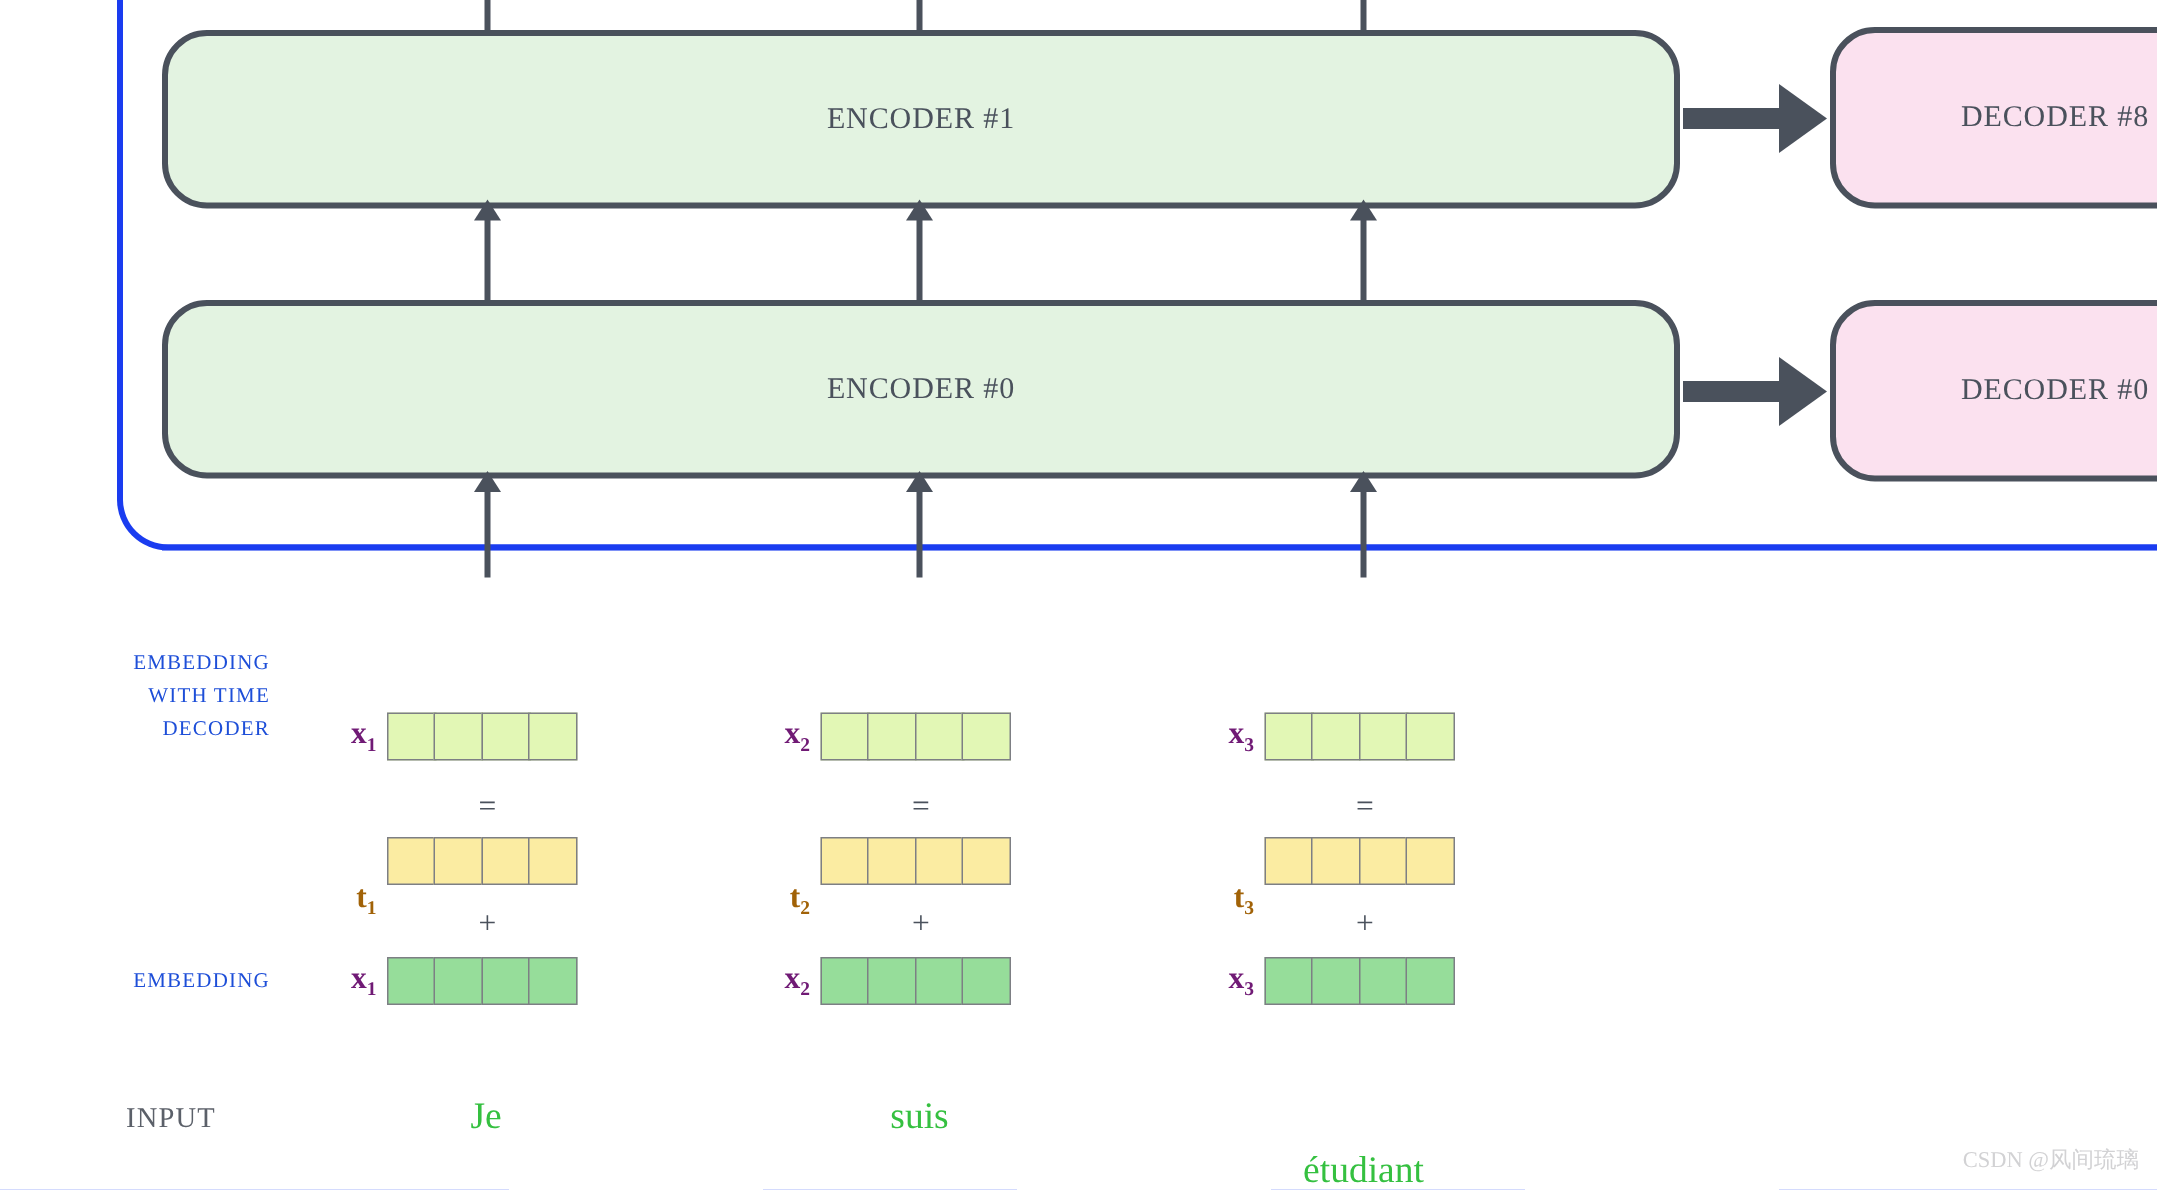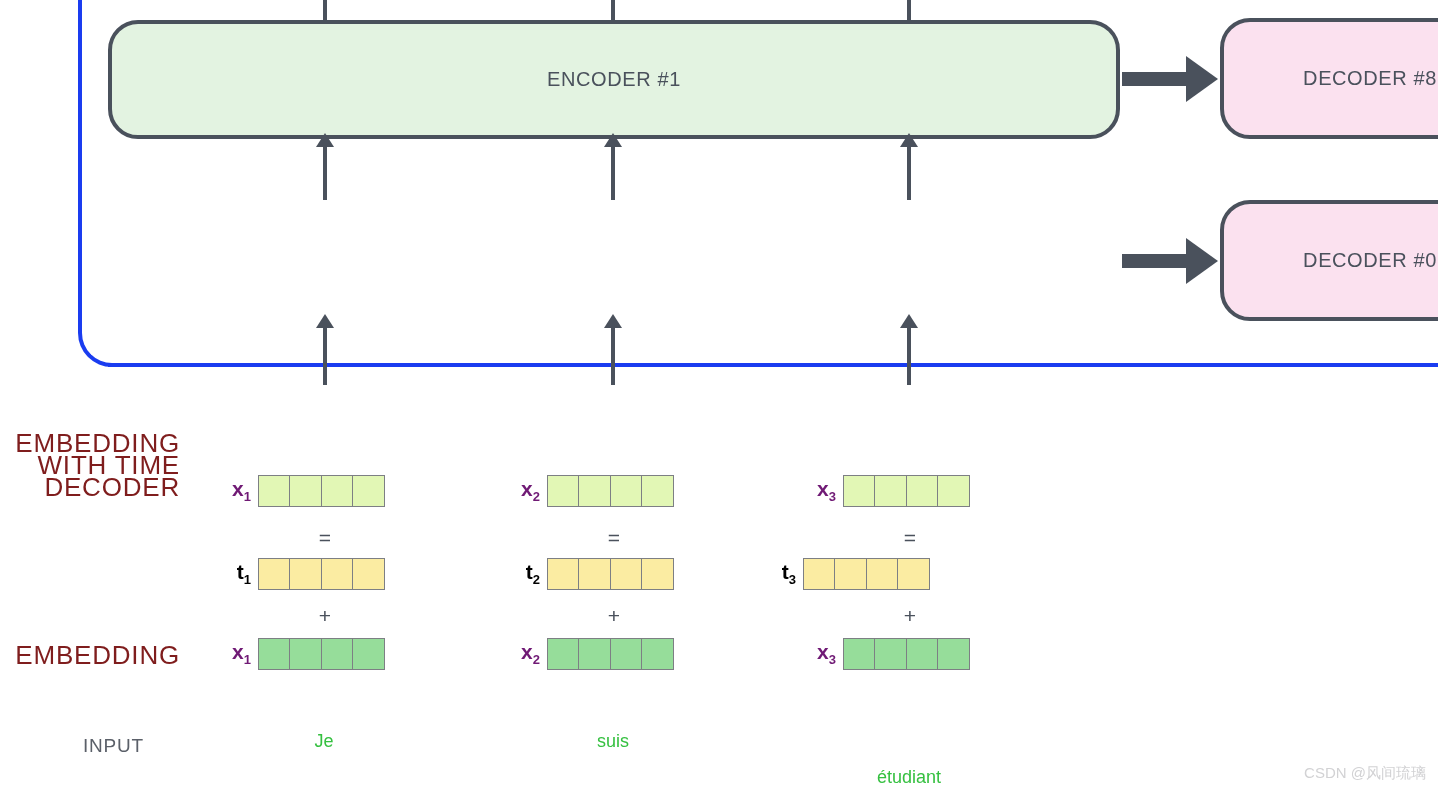--- a/index.html
+++ b/index.html
@@ -9,20 +9,21 @@
   }
   body {
     font-family: "Liberation Sans", "DejaVu Sans", sans-serif;
   }
   #stage {
     position: relative;
     width: 1438px;
     height: 793px;
     background: #ffffff;
     overflow: hidden;
+    font-family: Liberation Serif, serif;
   }
 
   
   .abs { position: absolute; }
 
   
   .blue-outline {
     position: absolute;
     left: 78px;
     top: -120px;
@@ -105,22 +106,22 @@
     transform: translateY(-50%);
     border-top: 23px solid transparent;
     border-bottom: 23px solid transparent;
     border-left: 32px solid #4a515c;
   }
 
   
   .row-label {
     position: absolute;
     text-align: right;
-    color: #7f1d1d;
-    font-size: 26px;
+    color: #1d4ed8;
+    font-size: 14px;
     letter-spacing: 0.8px;
     line-height: 22px;
     width: 180px;
     left: 0px;
   }
 
   
   .vec {
     position: absolute;
     display: flex;
@@ -147,37 +148,37 @@
     top: 50%;
     transform: translateY(-52%);
     white-space: nowrap;
     line-height: 1;
   }
   .vlabel sub {
     font-size: 13px;
     font-weight: bold;
   }
   .vlabel.green  { color: #701a75; }
-  .vlabel.orange { color: #000000; }
+  .vlabel.orange { color: #a16207; margin-top: 26px; }
 
   
   .op {
     position: absolute;
     color: #4a515c;
     font-size: 21px;
     text-align: center;
     width: 30px;
     line-height: 1;
   }
 
   
   .word {
     position: absolute;
     color: #35c040;
-    font-size: 18px;
+    font-size: 25px;
     text-align: center;
     white-space: nowrap;
     transform: translateX(-50%);
   }
   .input-label {
     position: absolute;
     color: #5b6069;
     font-size: 19px;
     letter-spacing: 0.8px;
     text-align: right;
@@ -204,20 +205,23 @@
   <div class="blue-bottom"></div>
 
   <div class="varrow nohead abs" style="left:323px; top:0px; height:20px;"></div>
   <div class="varrow nohead abs" style="left:611px; top:0px; height:20px;"></div>
   <div class="varrow nohead abs" style="left:907px; top:0px; height:20px;"></div>
 
   <div class="block enc enc1">
     <span>ENCODER #1</span>
   </div>
 
+  <div class="block enc enc0">
+    <span>ENCODER #0</span>
+  </div>
 
   <div class="block dec dec1">
     <span>DECODER #8</span>
   </div>
 
   <div class="block dec dec0">
     <span>DECODER #0</span>
   </div>
 
   <div class="varrow" style="left:323px; top:146px; height:54px;"></div>
@@ -275,21 +279,21 @@
   </div>
 
   <div class="vec" style="left:548px; top:558px;text-align:center;">
     <span class="vlabel orange">t<sub>2</sub></span>
     <div class="cell pos"></div>
     <div class="cell pos"></div>
     <div class="cell pos"></div>
     <div class="cell pos"></div>
   </div>
 
-  <div class="vec" style="left:804px; top:558px;">
+  <div class="vec" style="left:844px; top:558px;">
     <span class="vlabel orange">t<sub>3</sub></span>
     <div class="cell pos"></div>
     <div class="cell pos"></div>
     <div class="cell pos"></div>
     <div class="cell pos"></div>
   </div>
 
   <div class="op" style="left:310px; top:605px;">+</div>
   <div class="op" style="left:599px; top:605px;">+</div>
   <div class="op" style="left:895px; top:605px;">+</div>

